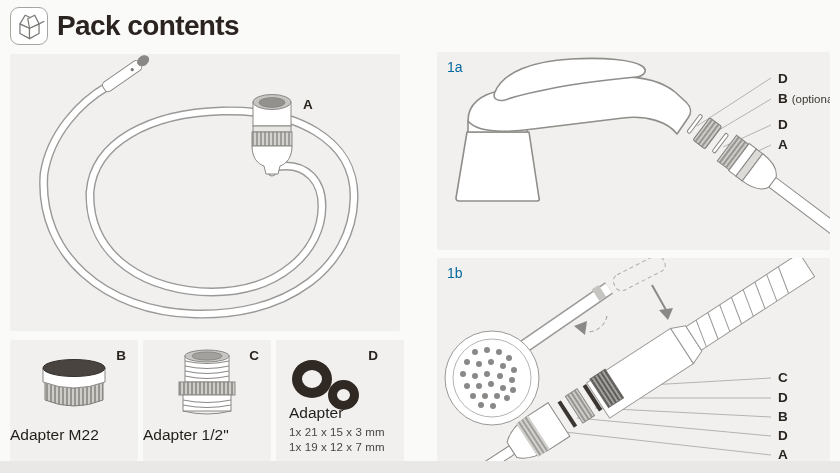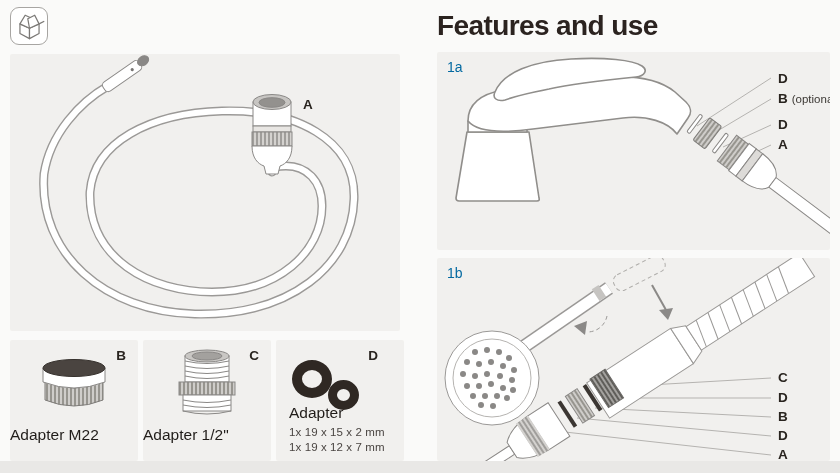--- a/index.html
+++ b/index.html
@@ -41,22 +41,22 @@
 
   <div class="hdr-icon">
     <svg width="33" height="33" viewBox="0 0 38 38" fill="none" stroke="#7b7976" stroke-width="1.4" stroke-linejoin="round">
       <path d="M8 16 L19 21 L19 33 L8 27 Z" fill="#fff"></path>
       <path d="M30 16 L19 21 L19 33 L30 27 Z" fill="#fff"></path>
       <path d="M8 16 L14 6 L23 10 L19 21 Z" fill="#fff"></path>
       <path d="M30 16 L25 6 L17 10 L19 21 Z" fill="#fff"></path>
       <path d="M30 16 L36 13"></path>
     </svg>
   </div>
-
-  <div class="hdr-title feat-title">Features and use</div>
+  <div class="hdr-title pack-title">Pack contents</div>
+
 
   <div class="panel panel-main">
     <svg width="390" height="277" viewBox="0 0 390 277">
       <defs>
         <pattern id="knurlLight" width="4" height="8" patternUnits="userSpaceOnUse">
           <rect width="4" height="8" fill="#d4d2cf"></rect>
             <rect width="2" height="8" fill="#a09e9b"></rect>
         </pattern>
       </defs>
 
@@ -117,21 +117,21 @@
       </g>
     </svg>
     <div class="cap" style="top:86px;">Adapter 1/2"</div>
   </div>
 
   <div class="panel panel-d">
     <div class="callout" style="right:26px;top:9px;">D</div>
     <div class="ring ring-big"></div>
     <div class="ring ring-small"></div>
     <div class="washers-cap">Adapter</div>
-    <div class="washer-line" style="top:86px;">1x  19 x 15 x 2 mm</div>
+    <div class="washer-line" style="top:86px;">1x  21 x 15 x 3 mm</div>
     <div class="washer-line" style="top:101px;">1x  19 x 12 x 7 mm</div>
   </div>
 
   <div class="panel panel-1a">
     <div class="fig-id">1a</div>
     <svg width="393" height="198" viewBox="0 0 393 198">
 
       <g stroke="#b5b3b0" stroke-width="1">
         <line x1="260" y1="74" x2="334" y2="26"></line>
         <line x1="272" y1="84" x2="334" y2="47"></line>

